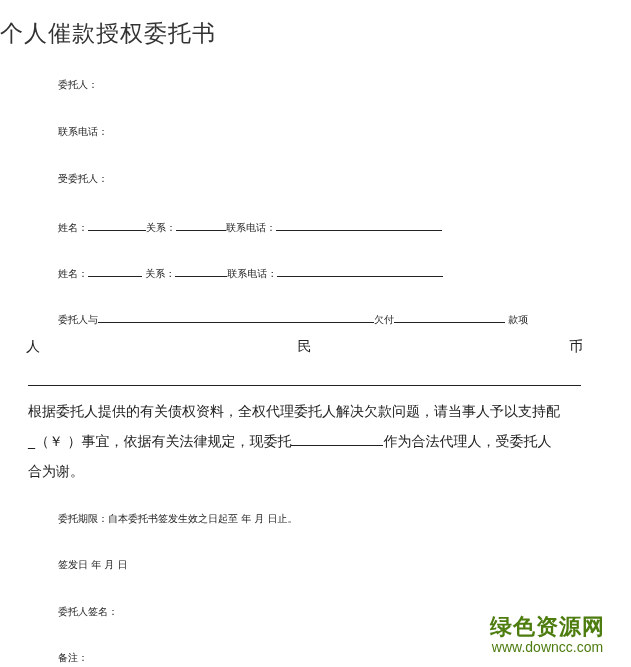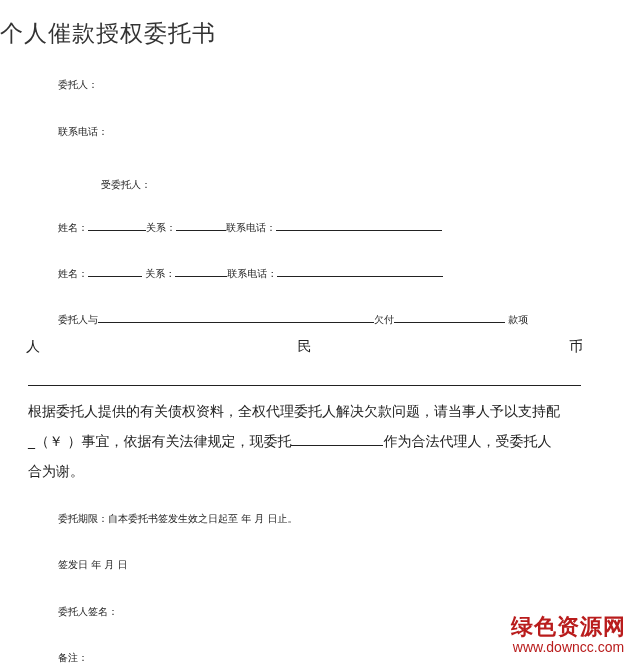--- a/index.html
+++ b/index.html
@@ -56,43 +56,42 @@
       width: 557px;
       display: flex;
       justify-content: space-between;
       font-size: 14px;
     }
     .watermark {
       position: absolute;
       left: 490px;
       top: 614px;
       text-align: center;
-      color: #b91c1c;
-      margin-left: 21px;
+      color: #4d7c0f;
     }
     .wm-title {
       font-size: 22px;
       font-weight: bold;
       letter-spacing: 1px;
       line-height: 26px;
     }
     .wm-url {
       font-family: "Liberation Sans", sans-serif;
       font-size: 14px;
       line-height: 14px;
     }
   </style>
 </head>
 <body>
 
 <div class="title">个人催款授权委托书</div>
 
 <div class="line" style="top:76px;">委托人：</div>
 <div class="line" style="top:123px;">联系电话：</div>
-<div class="line" style="top:176px;margin-left:43px;">受委托人：</div>
+<div class="line" style="top:170px;">受委托人：</div>
 
 <div class="line" style="top:216px;">
   <span>姓名：</span><span class="blank" style="width:58px;"></span><span>关系：</span><span class="blank" style="width:50px;"></span><span>联系电话：</span><span class="blank" style="width:166px;"></span>
 </div>
 
 <div class="line" style="top:262px;">
   <span>姓名：</span><span class="blank" style="width:54px;"></span><span> 关系：</span><span class="blank" style="width:52px;"></span><span>联系电话：</span><span class="blank" style="width:166px;"></span>
 </div>
 
 <div class="line" style="top:308px;">

